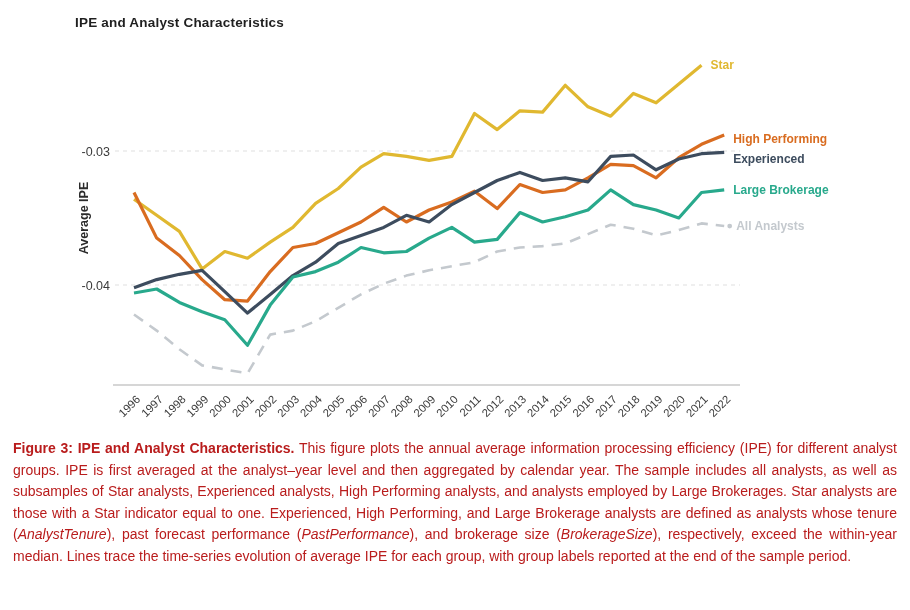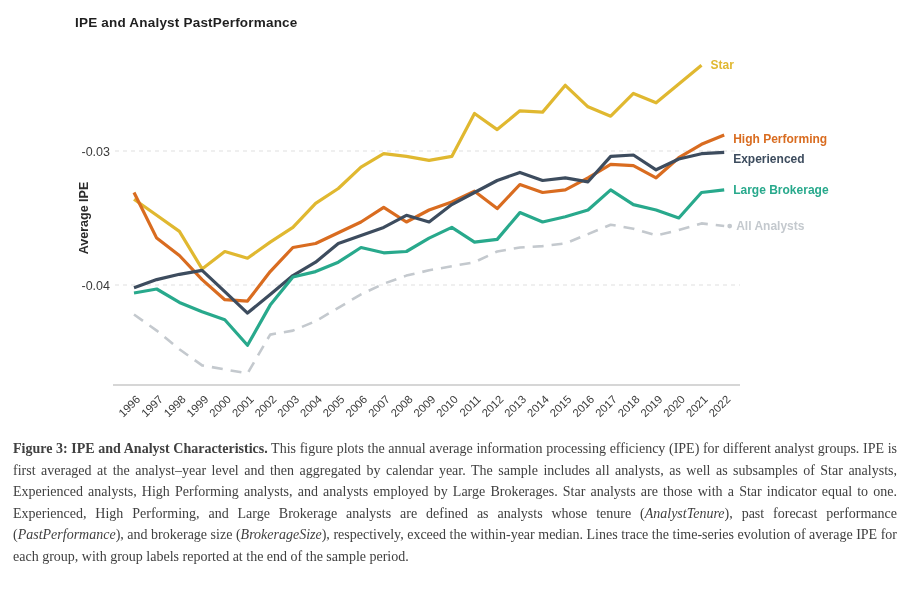--- a/index.html
+++ b/index.html
@@ -1,30 +1,30 @@
 <!DOCTYPE html>
 <html><head>
 <meta charset="utf-8">
 <style>
   html,body{margin:0;padding:0;background:#ffffff;}
   body{width:910px;height:610px;position:relative;font-family:"Liberation Sans",sans-serif;overflow:hidden;}
   .figure-wrap{position:absolute;left:0;top:0;width:910px;height:430px;background:#fff;}
   .chart-title{position:absolute;left:75px;top:15px;font-size:13.5px;font-weight:bold;color:#1f1f1f;letter-spacing:.2px;}
   svg{position:absolute;left:0;top:0;}
   .caption{position:absolute;left:13px;top:438px;width:884px;
-           font-family:Liberation Serif, serif;font-size:14px;line-height:21.5px;
-           color:#404040;text-align:justify;margin:0;}
+           font-family:Liberation Sans, sans-serif;font-size:14px;line-height:21.5px;
+           color:#b91c1c;text-align:justify;margin:0;}
   .caption .seg-bold{font-weight:bold;}
   .caption .seg-italic{font-style:italic;}
 </style>
 </head>
 <body>
 
 <div class="figure-wrap">
-  <div class="chart-title">IPE and Analyst PastPerformance</div>
+  <div class="chart-title">IPE and Analyst Characteristics</div>
   <svg id="chart-svg" width="910" height="430" viewBox="0 0 910 430">
       <line x1="115" y1="151" x2="740" y2="151" stroke="#DFDFDF" stroke-width="1.1" stroke-dasharray="4 4"></line>
       <line x1="115" y1="285" x2="740" y2="285" stroke="#DFDFDF" stroke-width="1.1" stroke-dasharray="4 4"></line>
       <line x1="113" y1="385" x2="740" y2="385" stroke="#C9C9C9" stroke-width="1.3"></line>
       <text x="110" y="155.5" text-anchor="end" font-size="12.5" fill="#3B3B3B">-0.03</text>
       <text x="110" y="289.5" text-anchor="end" font-size="12.5" fill="#3B3B3B">-0.04</text>
       <text x="88" y="218" text-anchor="middle" font-size="12.5" font-weight="bold" fill="#2b2b2b" transform="rotate(-90 88 218)">Average IPE</text>
       <text x="141" y="400" text-anchor="end" font-size="11.3" fill="#3B3B3B" transform="rotate(-45 141 400)">1996</text>
       <text x="163.7" y="400" text-anchor="end" font-size="11.3" fill="#3B3B3B" transform="rotate(-45 163.7 400)">1997</text>
       <text x="186.4" y="400" text-anchor="end" font-size="11.3" fill="#3B3B3B" transform="rotate(-45 186.4 400)">1998</text>

